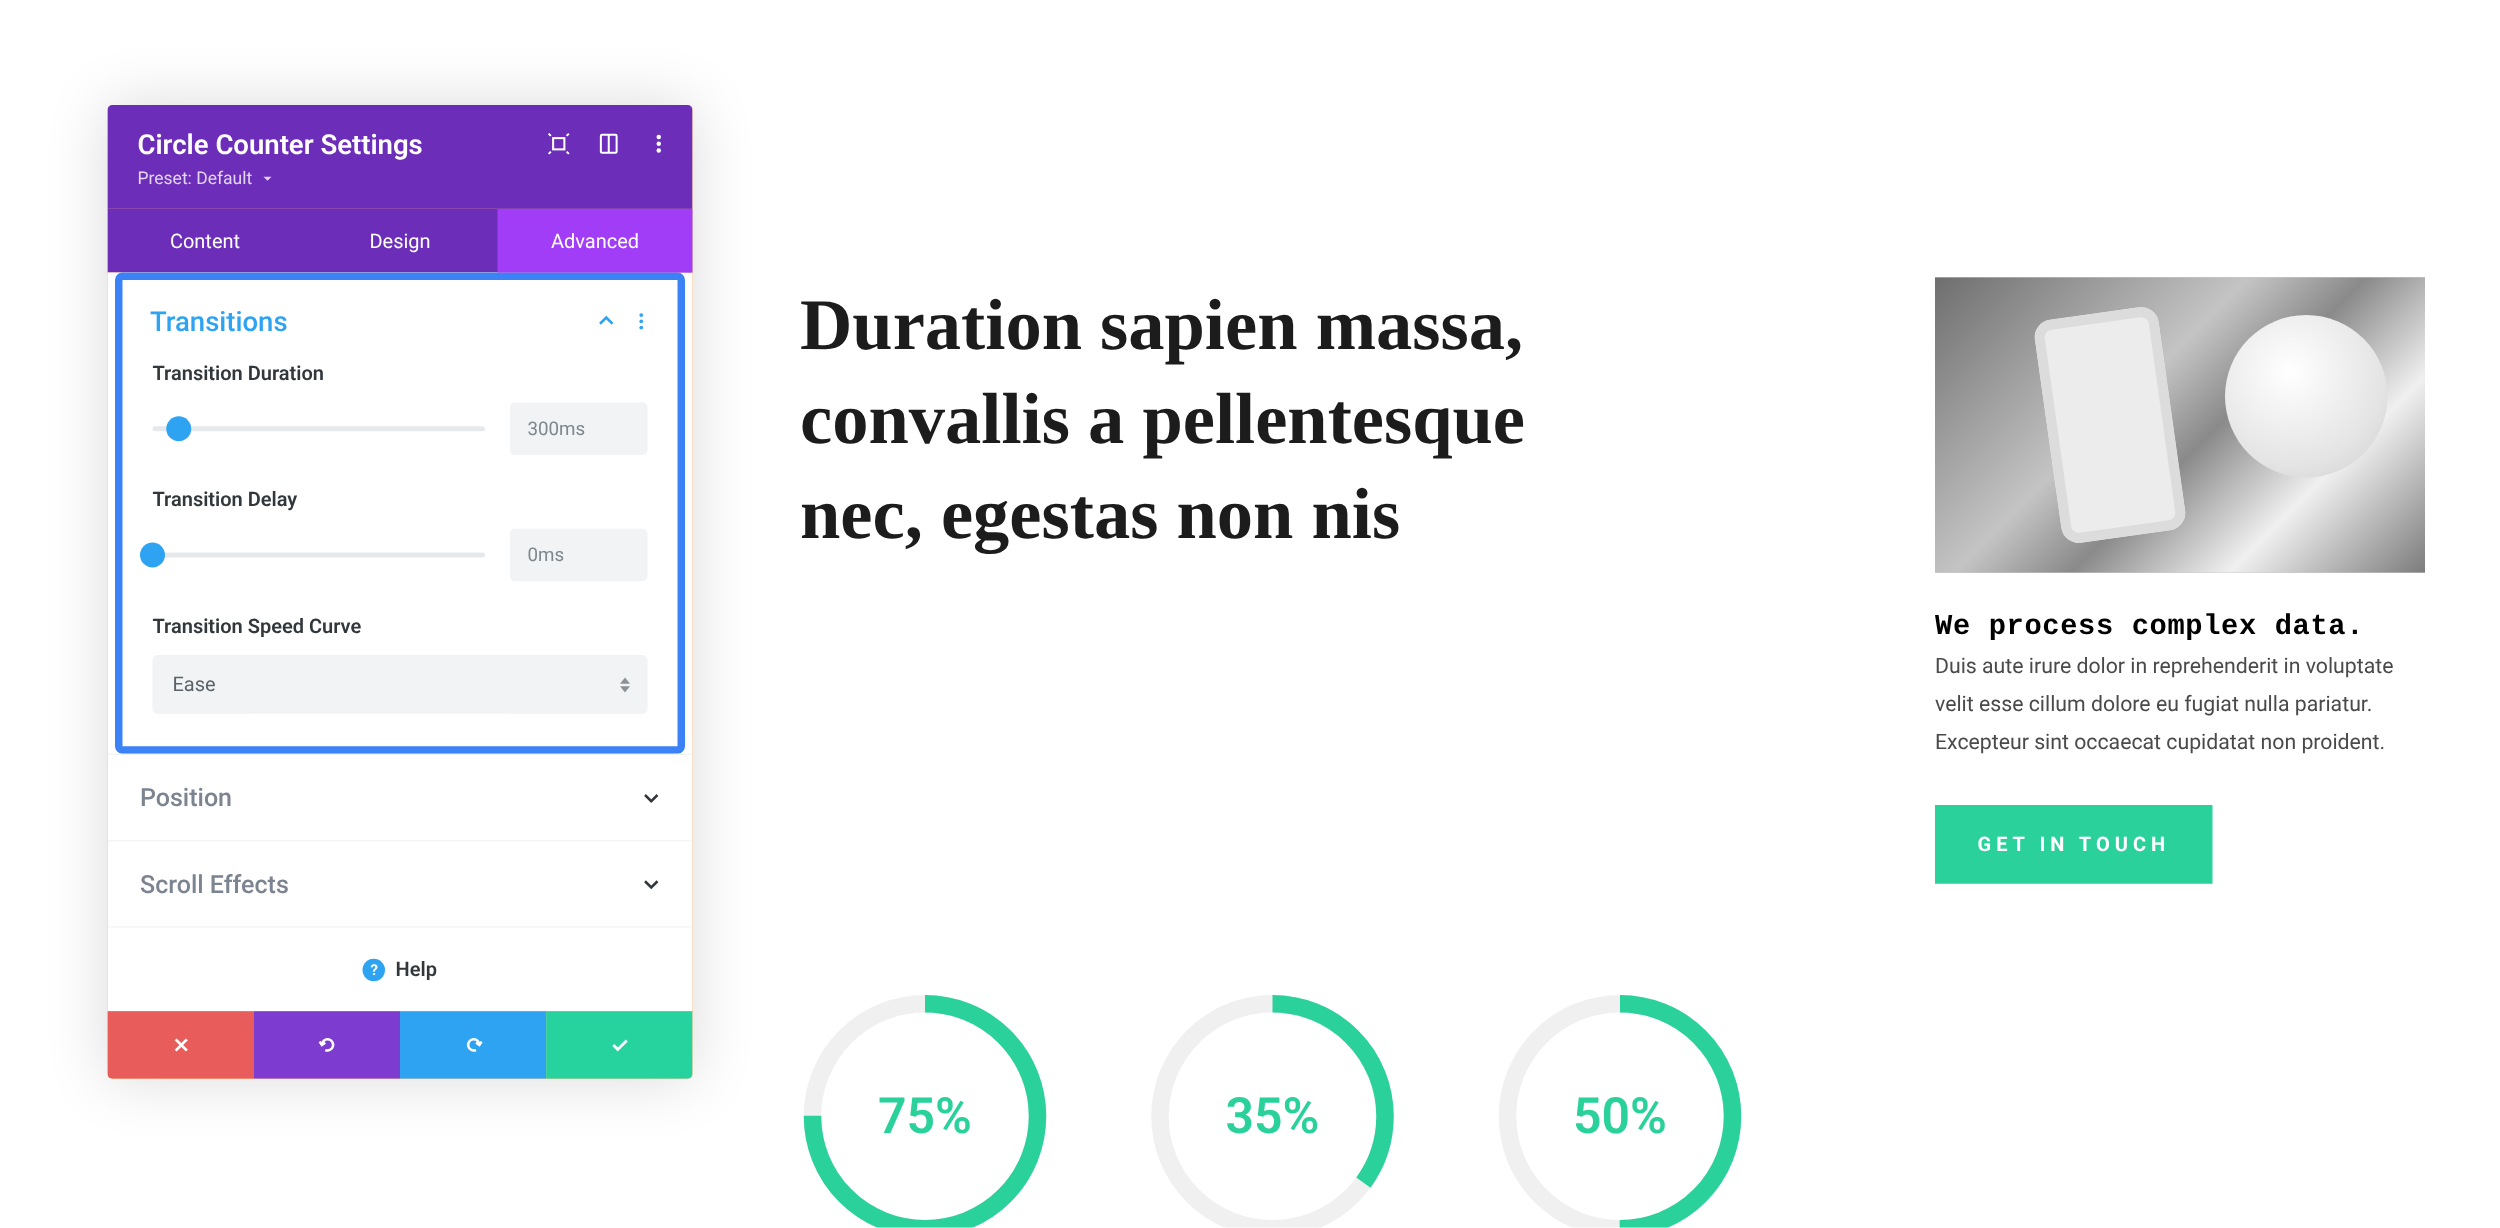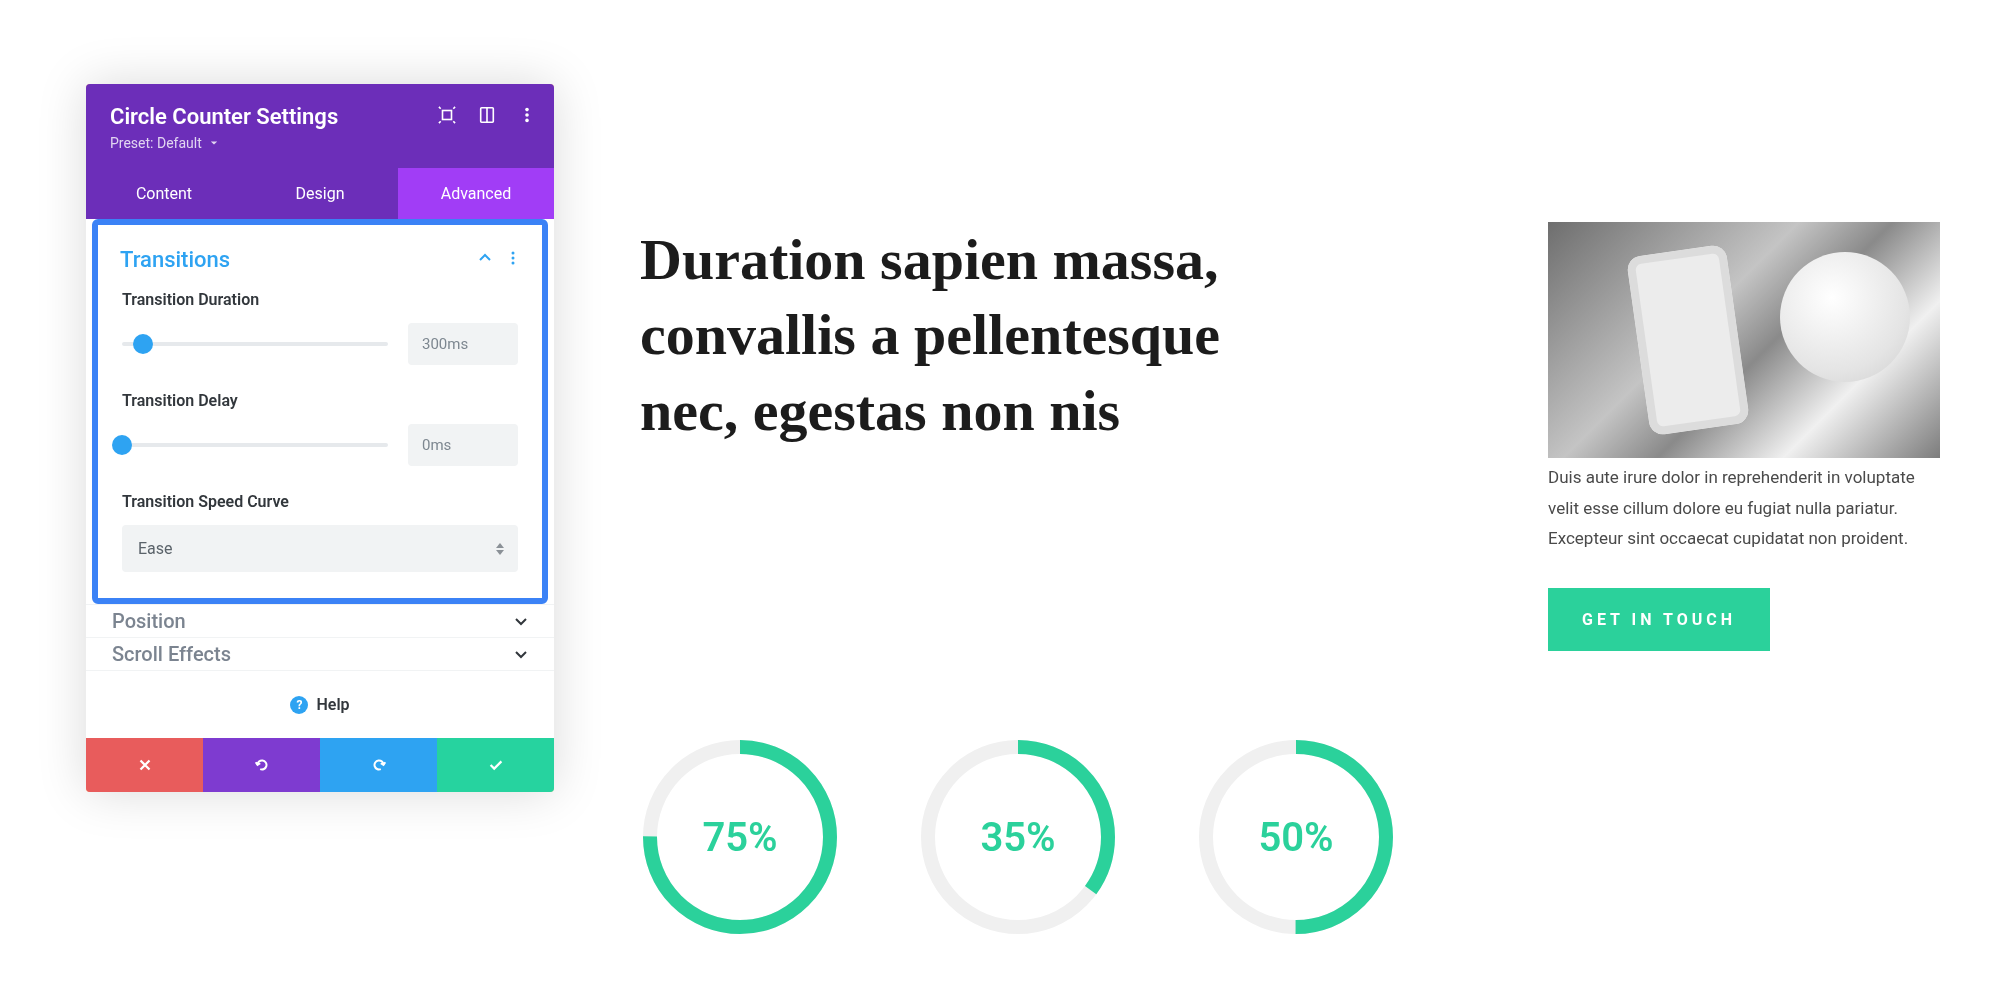--- a/index.html
+++ b/index.html
@@ -159,21 +159,21 @@
   border-right: 4px solid transparent;
 }
 .select-arrows span:first-child { border-bottom: 5px solid #8b9197; }
 .select-arrows span:last-child { border-top: 5px solid #8b9197; }
 
 .accordion-item {
   border-top: 1px solid #f1f3f4;
   display: flex;
   align-items: center;
   justify-content: space-between;
-  padding: 4px 26px;
+  padding: 22px 26px;
   cursor: pointer;
 }
 .accordion-label {
   font-size: 20px;
   color: #7b8490;
   font-weight: 500;
 }
 .accordion-item svg { width: 14px; color: #32373c; }
 
 .help-row {
@@ -477,20 +477,21 @@
 
 <div class="preview">
   <div class="hero-row">
     <div class="hero-heading">
       <div>Duration sapien massa,</div>
       <div>convallis a pellentesque</div>
       <div>nec, egestas non nis</div>
     </div>
     <div class="sidebar">
       <div class="sidebar-image"></div>
+      <div class="sidebar-title">We process complex data.</div>
       <div class="sidebar-text">Duis aute irure dolor in reprehenderit in voluptate velit esse cillum dolore eu fugiat nulla pariatur. Excepteur sint occaecat cupidatat non proident.</div>
       <div class="cta-btn">GET IN TOUCH</div>
     </div>
   </div>
 
   <div class="counters">
     <div class="counter">
       <div class="circle-wrap">
         <svg viewBox="0 0 100 100">
           <circle class="circle-bg" cx="50" cy="50" r="45"></circle>

